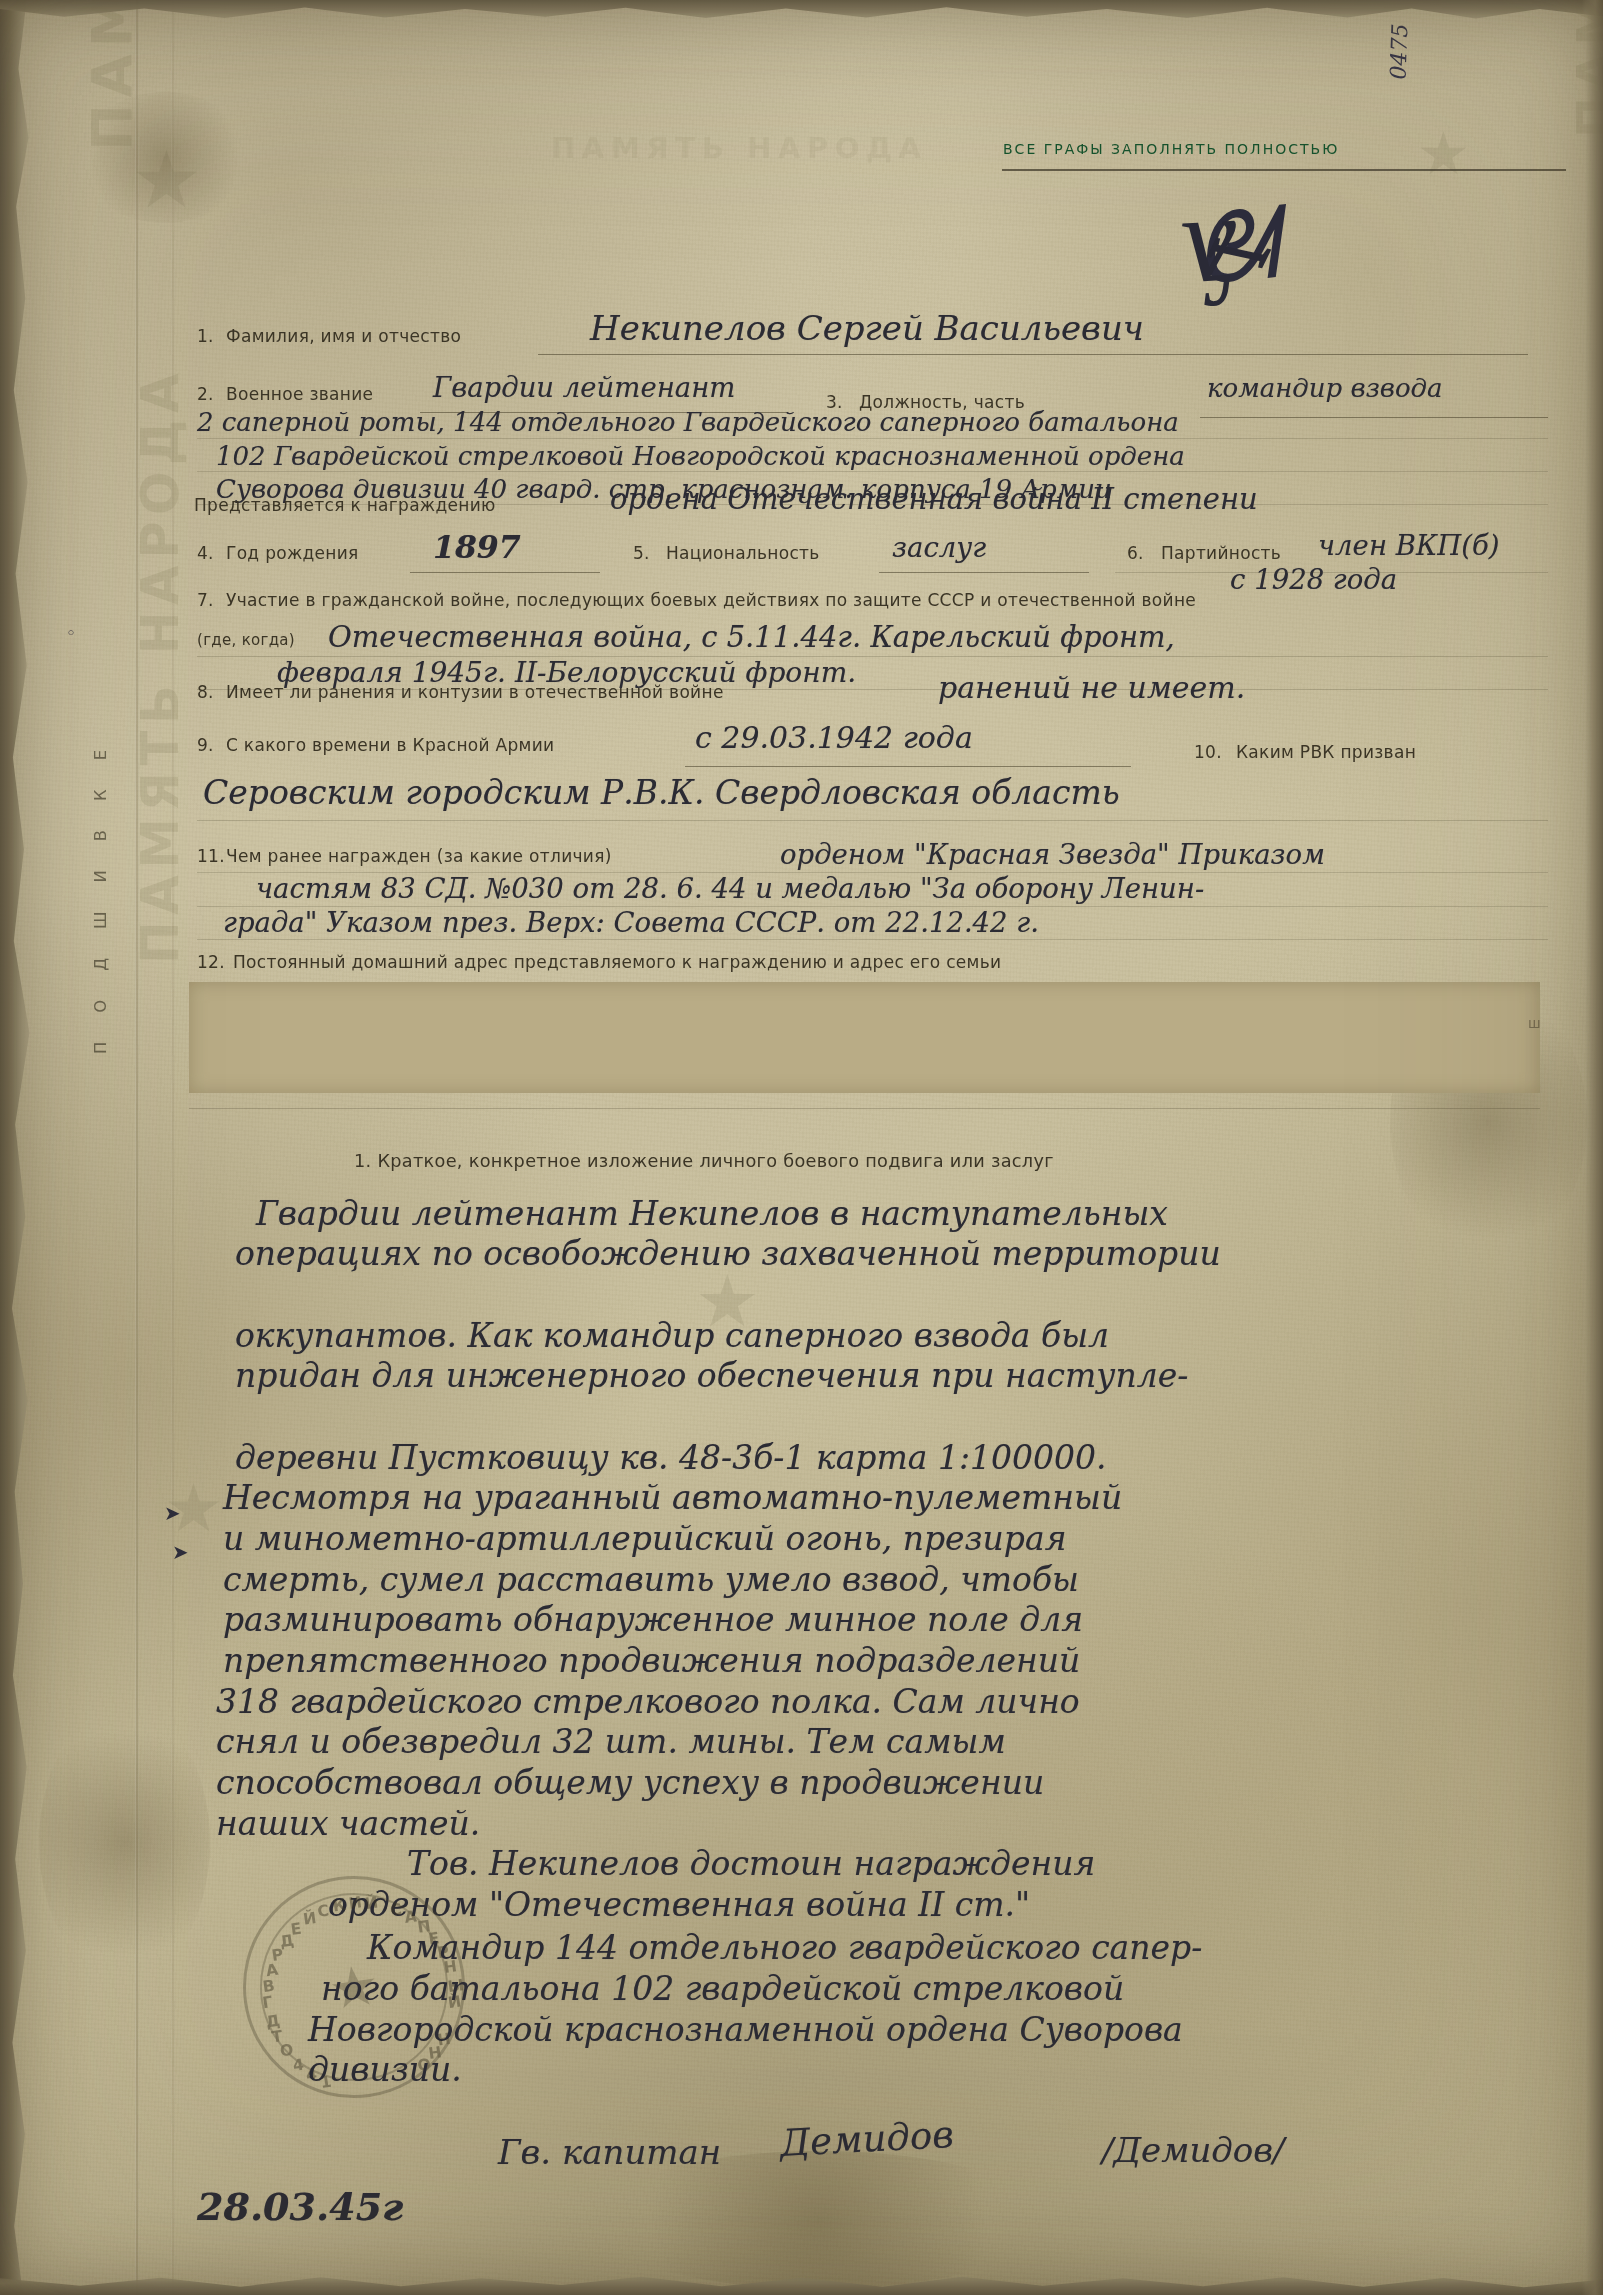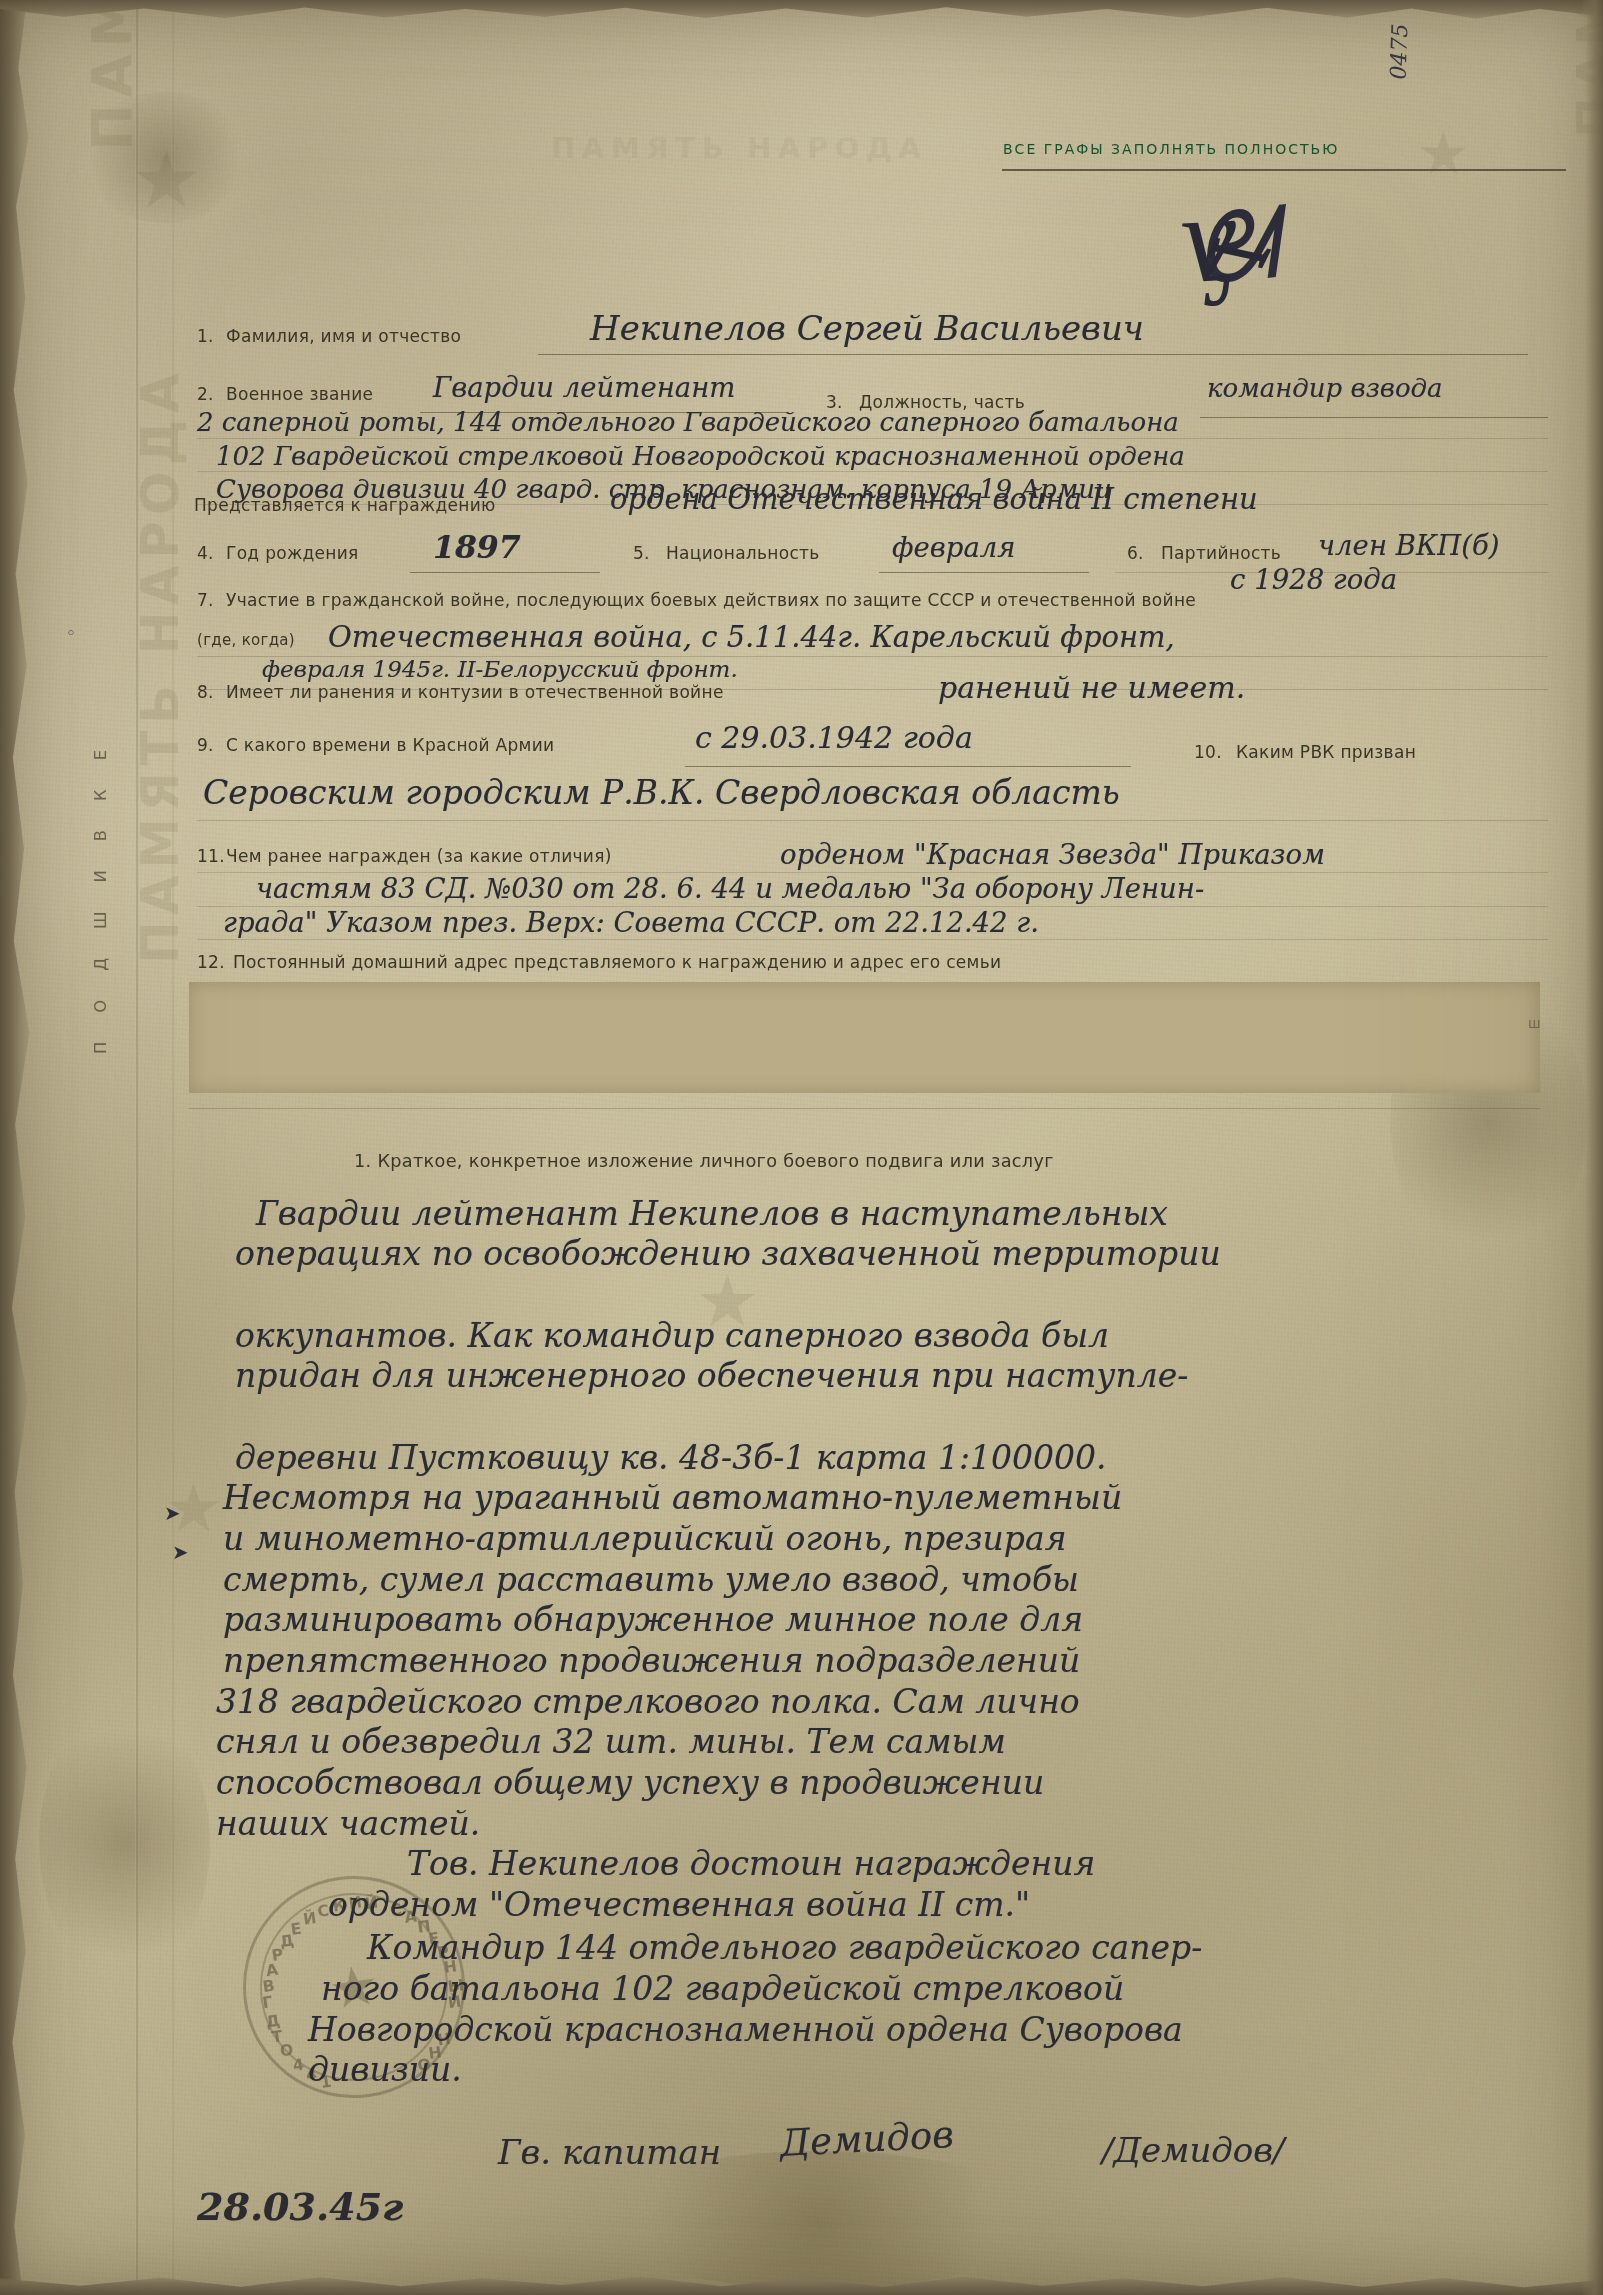--- a/index.html
+++ b/index.html
@@ -307,33 +307,33 @@
   <div class="h" style="left:610px; top:482px; font-size:29px;">ордена  Отечественная война II степени</div>
 
   <div class="t" style="left:197px; top:543px;">4.</div>
   <div class="t" style="left:226px; top:543px;">Год рождения</div>
   <div class="ruled" style="left:410px; top:572px; width:190px;"></div>
   <div class="h b" style="left:433px; top:528px; font-size:31.5px;">1897</div>
 
   <div class="t" style="left:633px; top:543px;">5.</div>
   <div class="t" style="left:666px; top:543px;">Национальность</div>
   <div class="ruled" style="left:879px; top:572px; width:210px;"></div>
-  <div class="h" style="left:892px; top:531px; font-size:27.5px;">февраля</div>
+  <div class="h" style="left:892px; top:531px; font-size:27.5px;">заслуг</div>
 
   <div class="t" style="left:1127px; top:543px;">6.</div>
   <div class="t" style="left:1161px; top:543px;">Партийность</div>
   <div class="h" style="left:1318px; top:529px; font-size:27.5px;">член ВКП(б)</div>
   <div class="h" style="left:1230px; top:563px; font-size:27.5px;">с 1928 года</div>
   <div class="ruled" style="left:1115px; top:572px; width:433px; opacity:0.4;"></div>
 
   <div class="t" style="left:197px; top:590px;">7.</div>
   <div class="t" style="left:226px; top:590px;">Участие в гражданской войне, последующих боевых действиях  по  защите СССР  и  отечественной войне</div>
   <div class="t small" style="left:197px; top:631px;">(где, когда)</div>
   <div class="h" style="left:328px; top:620px; font-size:29px;">Отечественная война, с 5.11.44г. Карельский фронт,</div>
-  <div class="h" style="left:262px; top:656px; font-size:23px;">февраля 1945г. II-Белорусский фронт.</div>
+  <div class="h" style="left:277px; top:656px; font-size:28px;">февраля 1945г. II-Белорусский фронт.</div>
   <div class="ruled" style="left:197px; top:656px; width:1351px; opacity:0.4;"></div>
   <div class="ruled" style="left:197px; top:689px; width:1351px; opacity:0.4;"></div>
 
   <div class="t" style="left:197px; top:682px;">8.</div>
   <div class="t" style="left:226px; top:682px;">Имеет ли ранения и контузии в отечественной войне</div>
   <div class="h" style="left:938px; top:670px; font-size:30px;">ранений не имеет.</div>
 
   <div class="t" style="left:197px; top:735px;">9.</div>
   <div class="t" style="left:226px; top:735px;">С какого времени в Красной Армии</div>
   <div class="ruled" style="left:685px; top:766px; width:446px;"></div>

